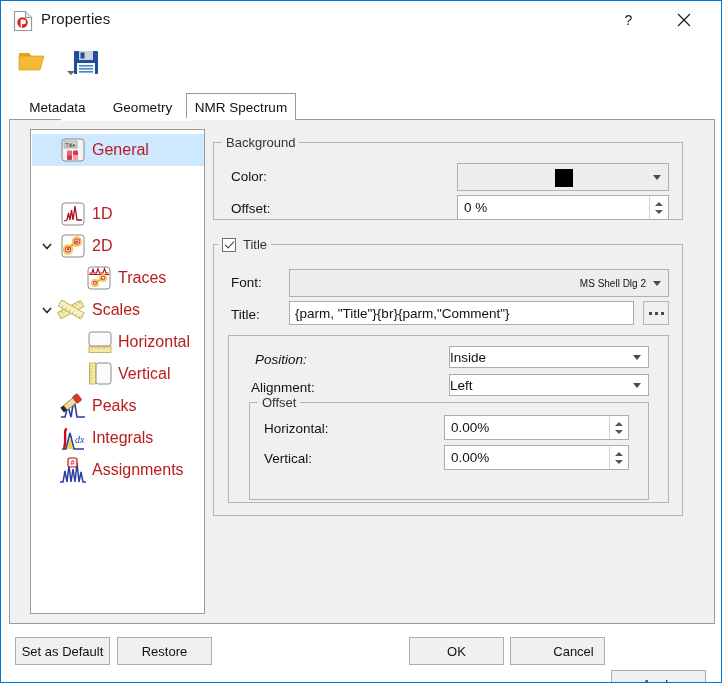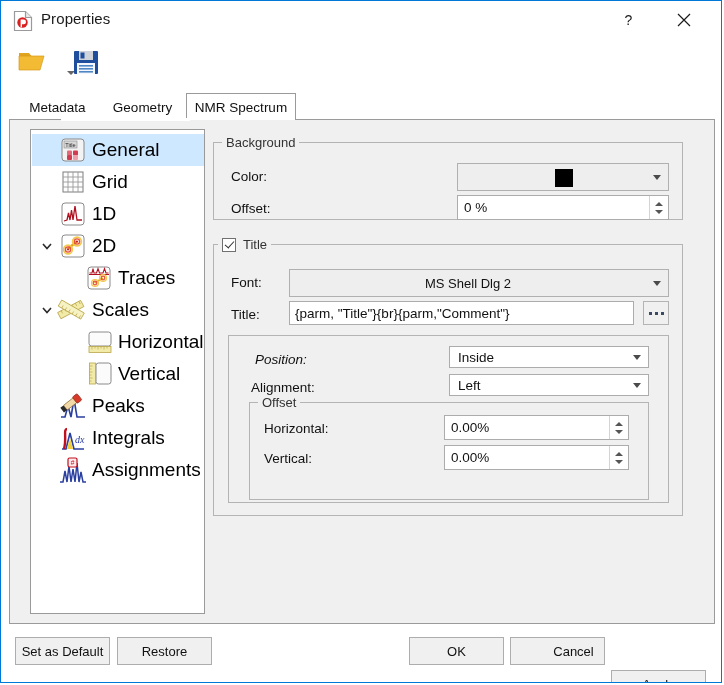--- a/index.html
+++ b/index.html
@@ -116,21 +116,21 @@
   .tree-chevron {
     position: absolute; left: 10px;
     width: 14px; height: 14px;
   }
   .tree-icon {
     position: absolute;
     width: 26px; height: 26px;
   }
   .tree-label {
     position: absolute;
-    font-size: 19px; color: #000000;
+    font-size: 16px; color: #b91c1c;
     white-space: nowrap;
   }
 
   
   .group {
     position: absolute;
     border: 1px solid #b4b4b4;
     box-sizing: border-box;
     background: transparent;
   }
@@ -176,21 +176,21 @@
     background: #ffffff;
     font-size: 13.5px; color: #111;
     display: flex; align-items: center;
   }
   .combo.flat {
     background: #eeeeee;
     border: 1px solid #b0b0b0;
   }
   .combo .combo-text {
     flex: 1;
-    padding-left: 8px;
+    padding-left: 0;
     white-space: nowrap; overflow: hidden;
   }
   .combo .combo-text.center { text-align: center; padding-left: 0; }
   .combo-arrow {
     width: 22px; height: 100%;
     display: flex; align-items: center; justify-content: center;
   }
   .combo-arrow i {
     display: block;
     width: 0; height: 0;
@@ -340,31 +340,20 @@
             <text x="10.5" y="9.8" font-family="Liberation Sans, sans-serif" font-size="5.6" fill="#222" text-anchor="middle">Title</text>
             <rect x="7" y="13.5" width="5" height="5" rx="1" fill="#e06a7a"></rect>
             <rect x="13" y="13.5" width="5" height="5" rx="1" fill="#d23c52"></rect>
             <rect x="7" y="18" width="5" height="5" rx="1" fill="#d23c52"></rect>
             <rect x="13" y="18" width="5" height="5" rx="1" fill="#f0a0ac"></rect>
           </svg>
         </span>
         <span class="tree-label" style="left:60px;">General</span>
       </div>
 
-      <div class="tree-item" style="top:36px;">
-        <span class="tree-icon" style="left:28px;">
-          <svg width="26" height="26" viewBox="0 0 26 26">
-            <rect x="3" y="3" width="20" height="20" fill="#fdfdfd" stroke="#7d7d7d"></rect>
-            <g stroke="#9a9a9a" stroke-width=".9">
-              <path d="M8 3v20M13 3v20M18 3v20M3 8h20M3 13h20M3 18h20"></path>
-            </g>
-          </svg>
-        </span>
-        <span class="tree-label" style="left:60px;">Grid</span>
-      </div>
 
       <div class="tree-item" style="top:68px;">
         <span class="tree-icon" style="left:28px;">
           <svg width="26" height="26" viewBox="0 0 26 26">
             <rect x="2" y="2" width="22" height="22" rx="3" fill="#fff" stroke="#8a8a8a"></rect>
             <path d="M4 20 L7 19 L8.5 12 L10 19 L11.5 9 L13 19 L15 5 L17 19 L22 19" fill="none" stroke="#b01020" stroke-width="1.3"></path>
           </svg>
         </span>
         <span class="tree-label" style="left:60px;">1D</span>
       </div>
@@ -523,21 +512,21 @@
     </div>
 
     <div class="group" style="left:203px; top:124px; width:470px; height:272px;">
       <span class="group-title with-check">
         <span class="chk checked"></span>
         <span>Title</span>
       </span>
 
       <span class="fld-label" style="left:17px; top:30px;">Font:</span>
       <div class="combo flat" style="left:75px; top:24px; width:380px; height:28px;">
-        <span class="combo-text center" style="font-size:13px;">MS Shell Dlg 2</span>
+        <span class="combo-text center" style="font-size:10px;text-align:right;">MS Shell Dlg 2</span>
         <span class="combo-arrow">
             <i></i>
           </span>
       </div>
 
       <span class="fld-label" style="left:17px; top:62px;">Title:</span>
       <div class="textbox" style="left:75px; top:56px; width:345px; height:24px;">{parm, "Title"}{br}{parm,"Comment"}</div>
       <div class="ellipsis-btn" style="left:429px; top:56px; width:26px; height:24px;">
         <span></span>
           <span></span>

